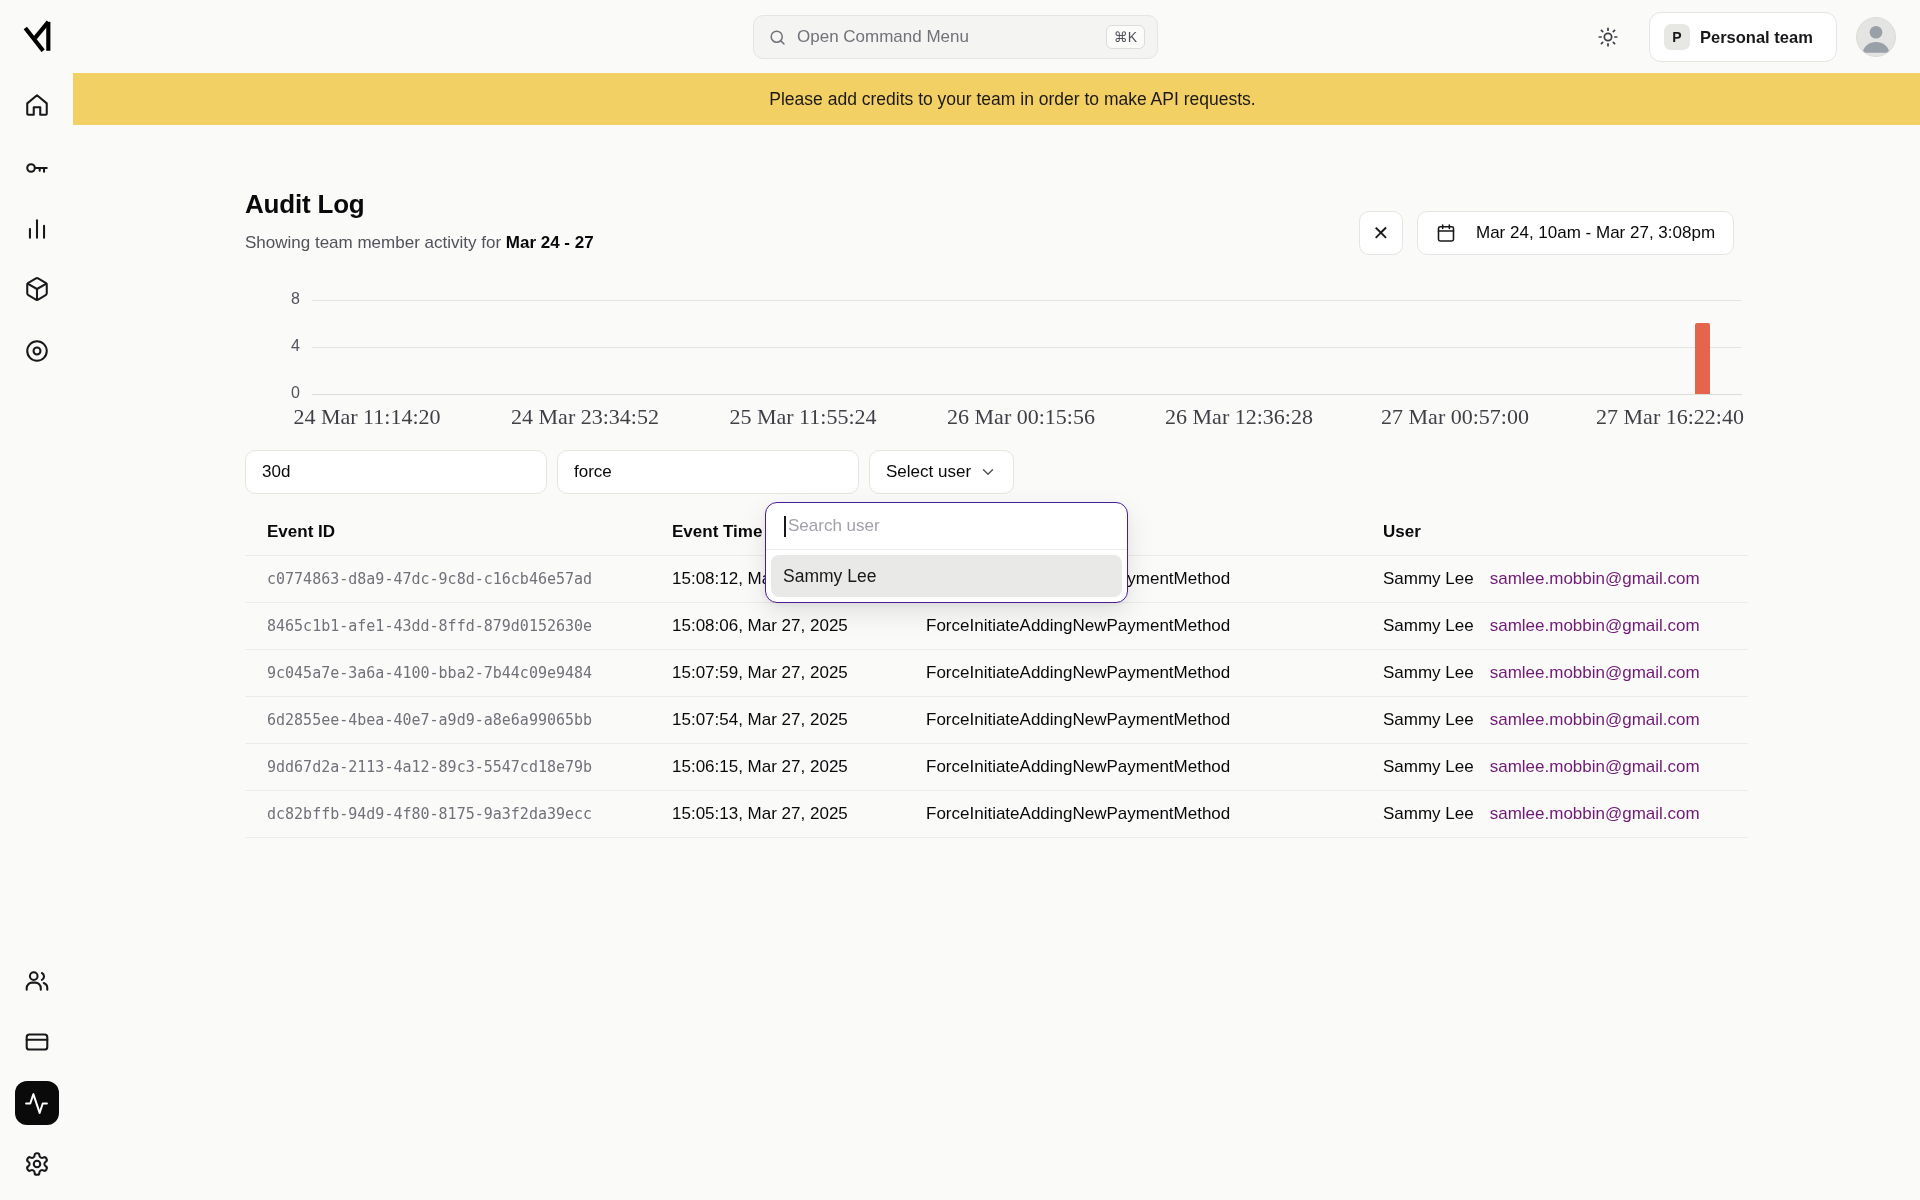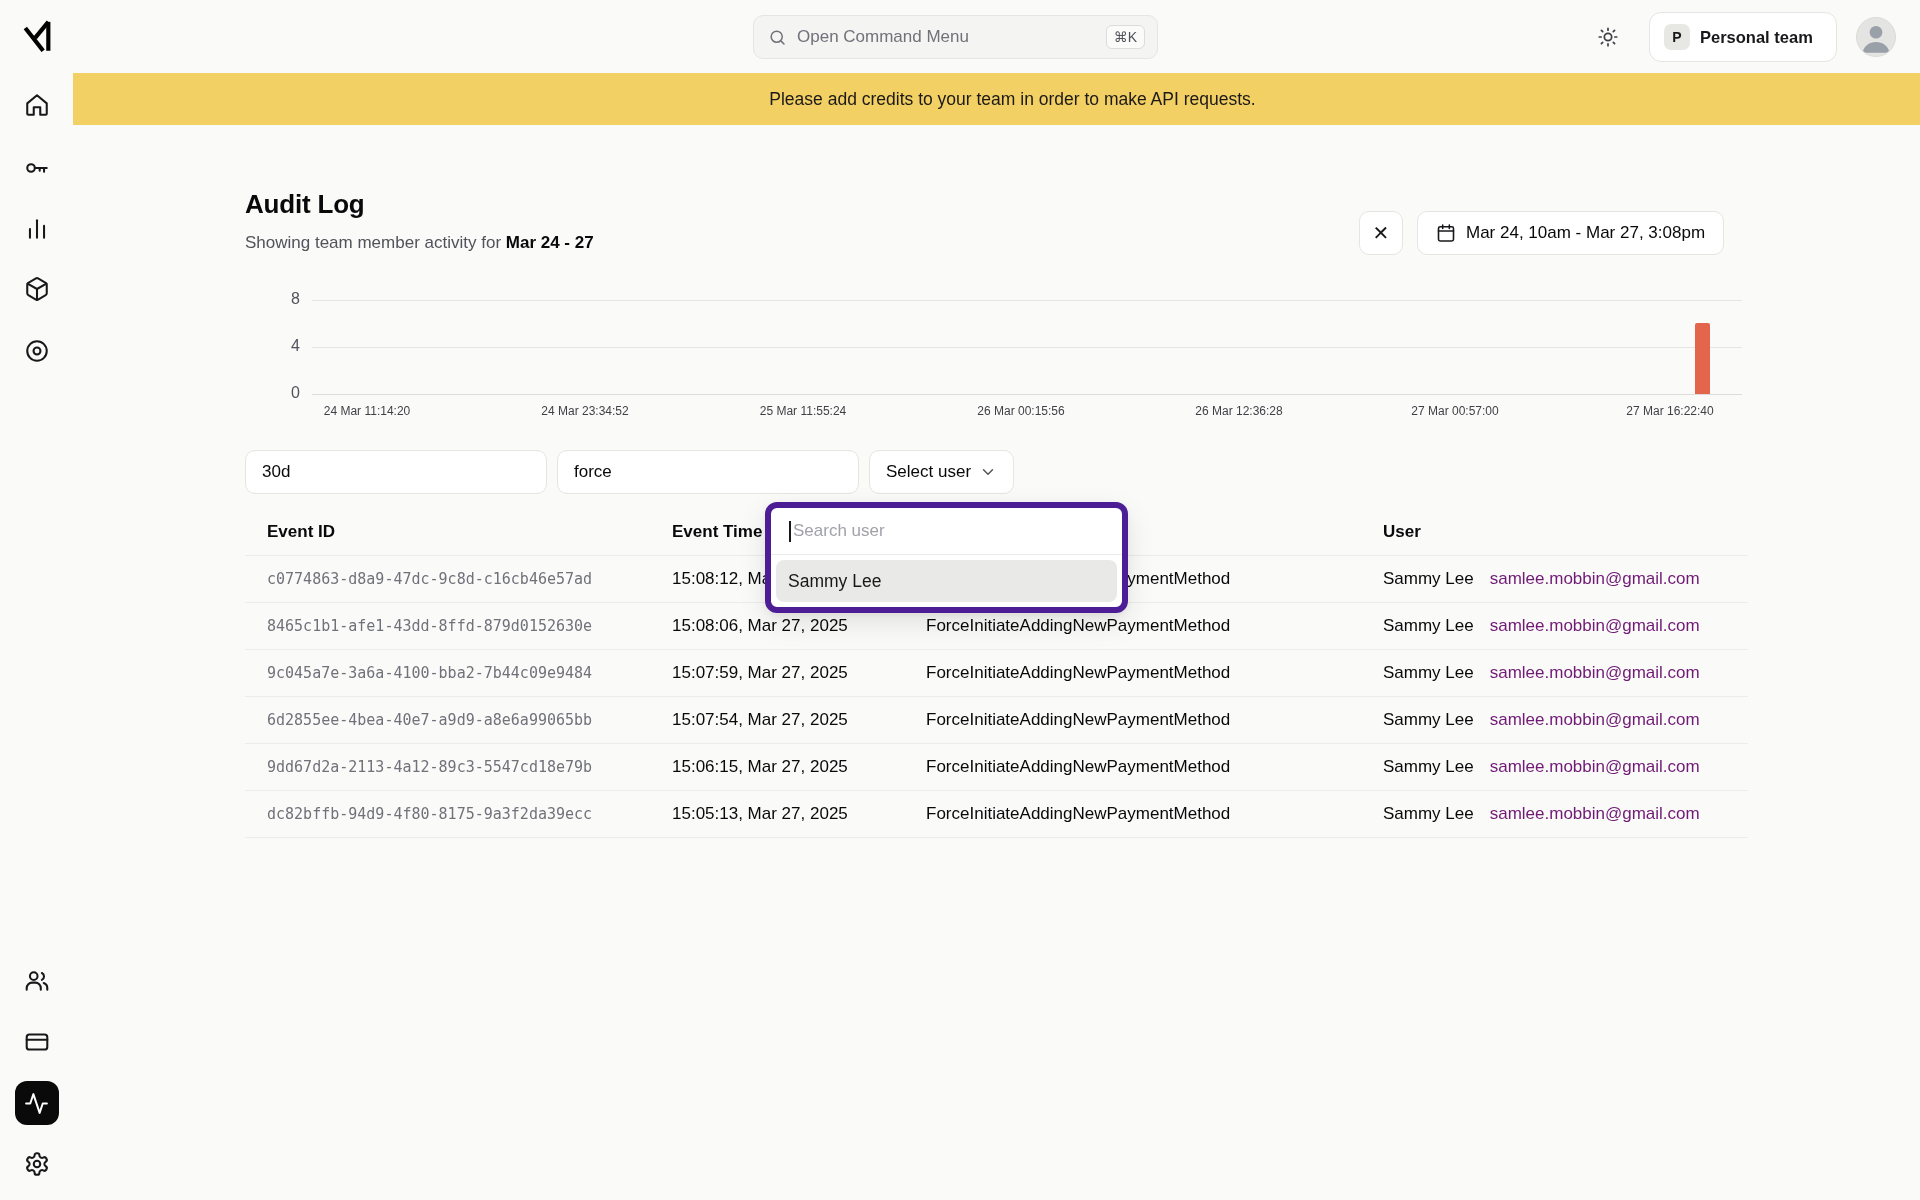--- a/index.html
+++ b/index.html
@@ -32,47 +32,47 @@
 
   
   .banner { position:absolute; left:73px; right:0; top:73px; height:52px; background:#f2d063; display:flex; align-items:center; justify-content:center; font-size:17.5px; font-weight:500; color:#1c1917;padding-left:32px; }
 
   
   .page-title { position:absolute; left:245px; top:189px; font-size:26px; font-weight:700; letter-spacing:-0.2px; color:#09090b; }
   .page-sub { position:absolute; left:245px; top:233px; font-size:17px; color:#52525b; }
   .page-sub b { color:#09090b; font-weight:700; }
   .btn { background:#fff; border:1px solid #e5e5e2; border-radius:10px; display:flex; align-items:center; justify-content:center; cursor:pointer; }
   .close-btn { position:absolute; left:1359px; top:211px; width:44px; height:44px; font-size:20px; color:#18181b; }
-  .date-btn { position:absolute; left:1417px; top:211px; height:44px; padding:0 18px; gap:10px; font-size:17px; font-weight:500; color:#09090b; }
+  .date-btn { position:absolute; left:1417px; top:211px; height:44px; padding:0 18px; gap:20px; font-size:17px; font-weight:500; color:#09090b; }
 
   
   .chart { position:absolute; left:312px; top:300px; width:1430px; height:94px; }
   .gl { position:absolute; left:0; right:0; height:1px; background:#e5e5e1; }
   .ylab { position:absolute; width:34px; text-align:right; font-size:16px; color:#52525b; }
-  .xlab { position:absolute; top:104px; transform:translateX(-50%); font-size:12px; color:#3f3f46; white-space:nowrap; }
+  .xlab { position:absolute; top:104px; transform:translateX(-50%); font-size:22px; color:#3f3f46; white-space:nowrap;font-family:Liberation Serif, serif; }
   .bar { position:absolute; bottom:0; width:15px; border-radius:2px 2px 0 0; }
 
   
   .filter-input { position:absolute; top:450px; height:44px; background:#fff; border:1px solid #e5e5e2; border-radius:10px; padding:0 16px; font-size:17px; color:#09090b; font-family:inherit; outline:none; }
   .user-btn { position:absolute; left:869px; top:450px; height:44px; padding:12px 16px; gap:8px; font-size:17px; color:#09090b; }
 
   
   .table { position:absolute; left:245px; top:509px; width:1503px; }
   .trow { position:relative; height:47px; border-bottom:1px solid #ececea; }
   .thead { font-weight:700;text-decoration:underline; }
   .cell { position:absolute; top:50%; transform:translateY(-50%); white-space:nowrap; font-size:17px; color:#09090b; }
   .c-id { left:22px; }
   .c-time { left:427px; }
   .c-event { left:681px; }
   .c-user { left:1138px; display:flex; gap:16px; align-items:center; }
   .mono { font-family:"DejaVu Sans Mono","Liberation Mono",monospace; font-size:15px; color:#71717a; }
   .email { color:#701a75; }
 
   
-  .dropdown { position:absolute; left:765px; top:502px; width:363px; background:#fff; border:6px solid #4c1d95; border-radius:12px; box-shadow:0 10px 28px rgba(0,0,0,.10), 0 2px 6px rgba(0,0,0,.05); z-index:50; overflow:hidden; }
+  .dropdown { position:absolute; left:765px; top:502px; width:363px; background:#fff; border:1px solid #4c1d95; border-radius:12px; box-shadow:0 10px 28px rgba(0,0,0,.10), 0 2px 6px rgba(0,0,0,.05); z-index:50; overflow:hidden; }
   .dd-search { position:relative; height:47px; border-bottom:1px solid #ececea; }
   .dd-search input { width:100%; height:100%; border:none; outline:none; background:transparent; padding:0 16px 0 22px; font-size:17px; color:#18181b; font-family:inherit; }
   .dd-search input::placeholder { color:#a1a1aa; }
   .caret { position:absolute; left:18px; top:13px; width:1.6px; height:21px; background:#18181b; animation:blink 1s steps(1) infinite; }
   @keyframes blink { 50% { opacity:0; } }
   .dd-list { padding:5px; }
   .dd-option { height:42px; display:flex; align-items:center; padding:0 12px; border-radius:8px; font-size:17.5px; color:#18181b; cursor:pointer; }
   .dd-option.hl { background:#e9e9e7; }
 </style>
 </head>

